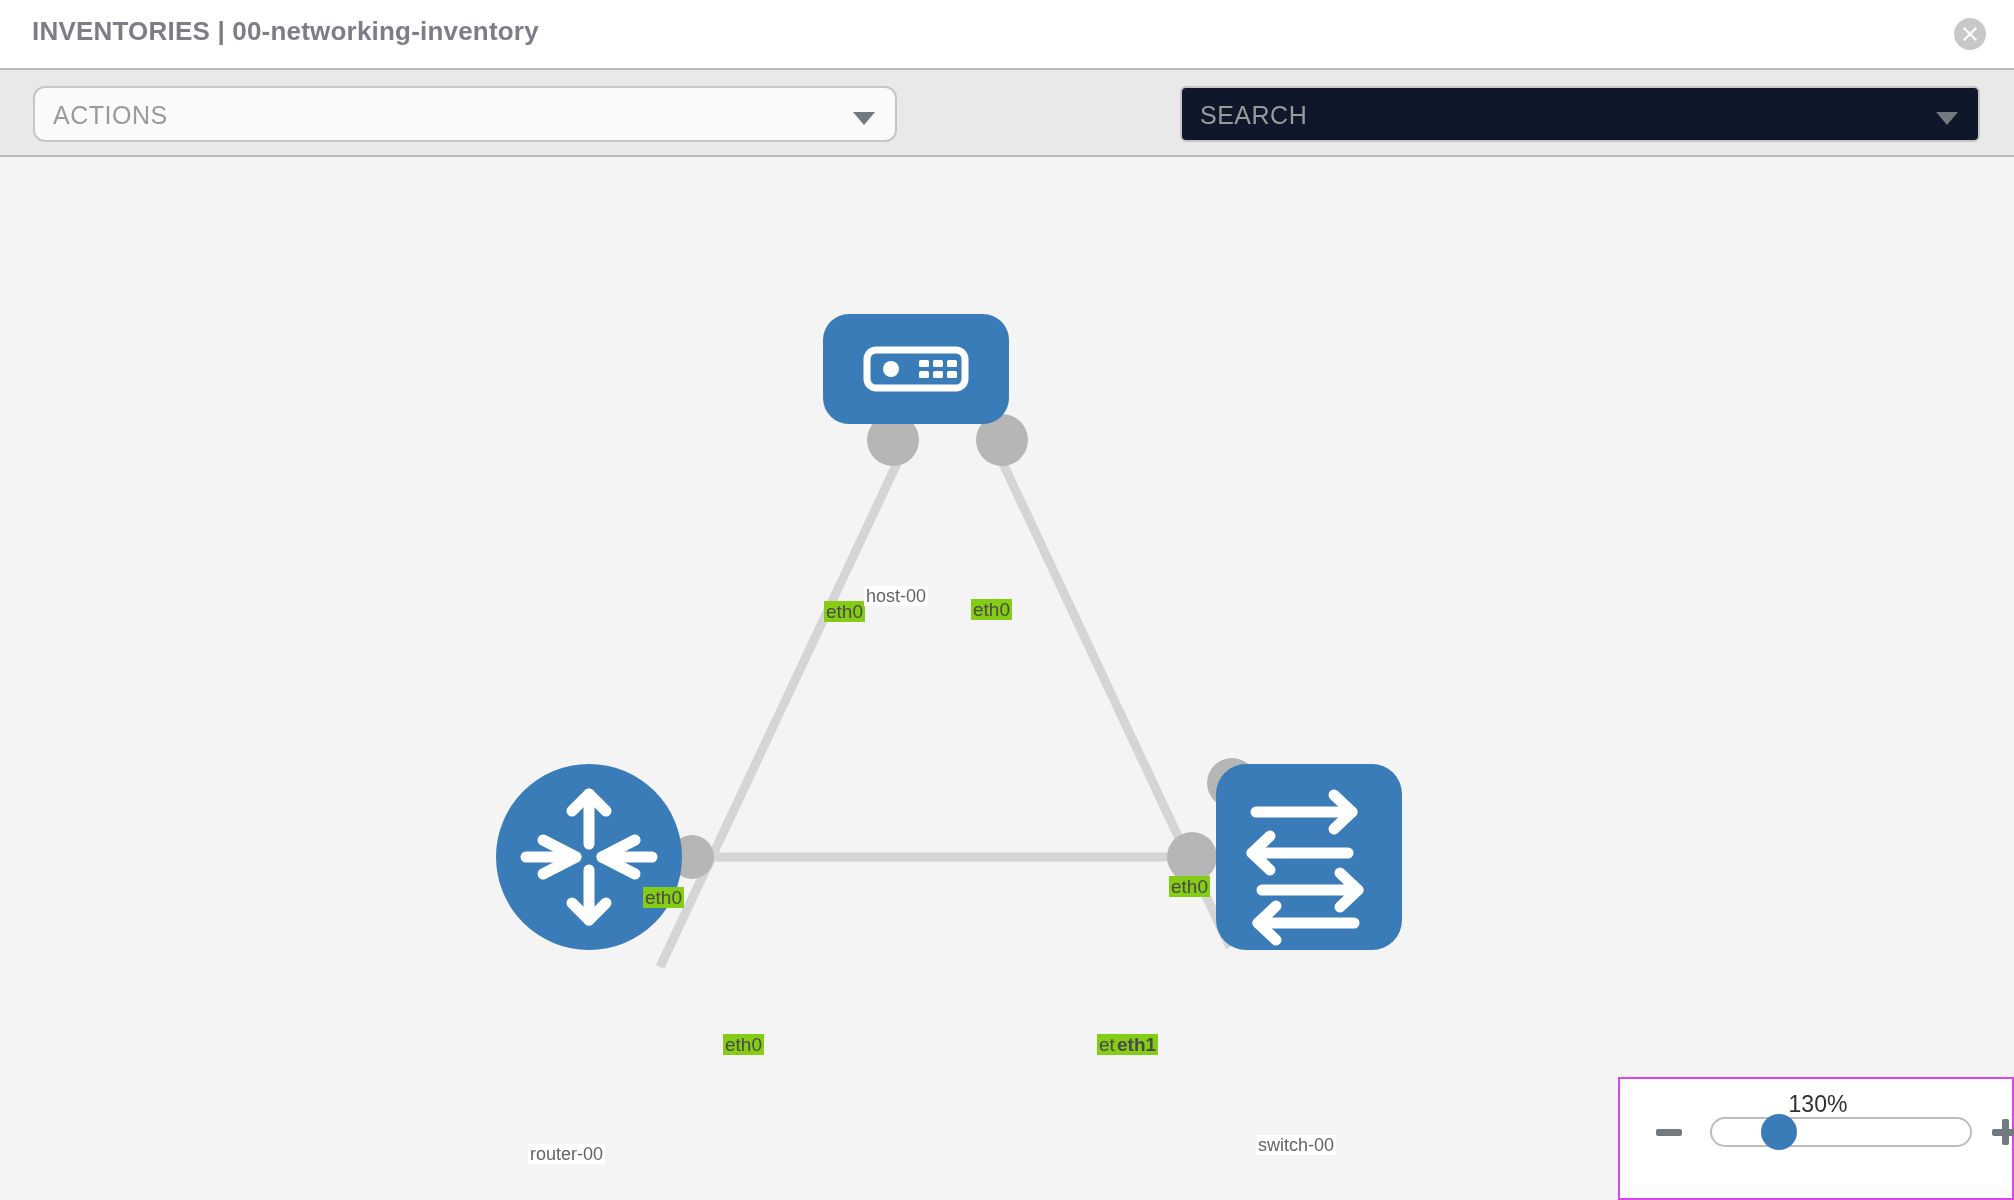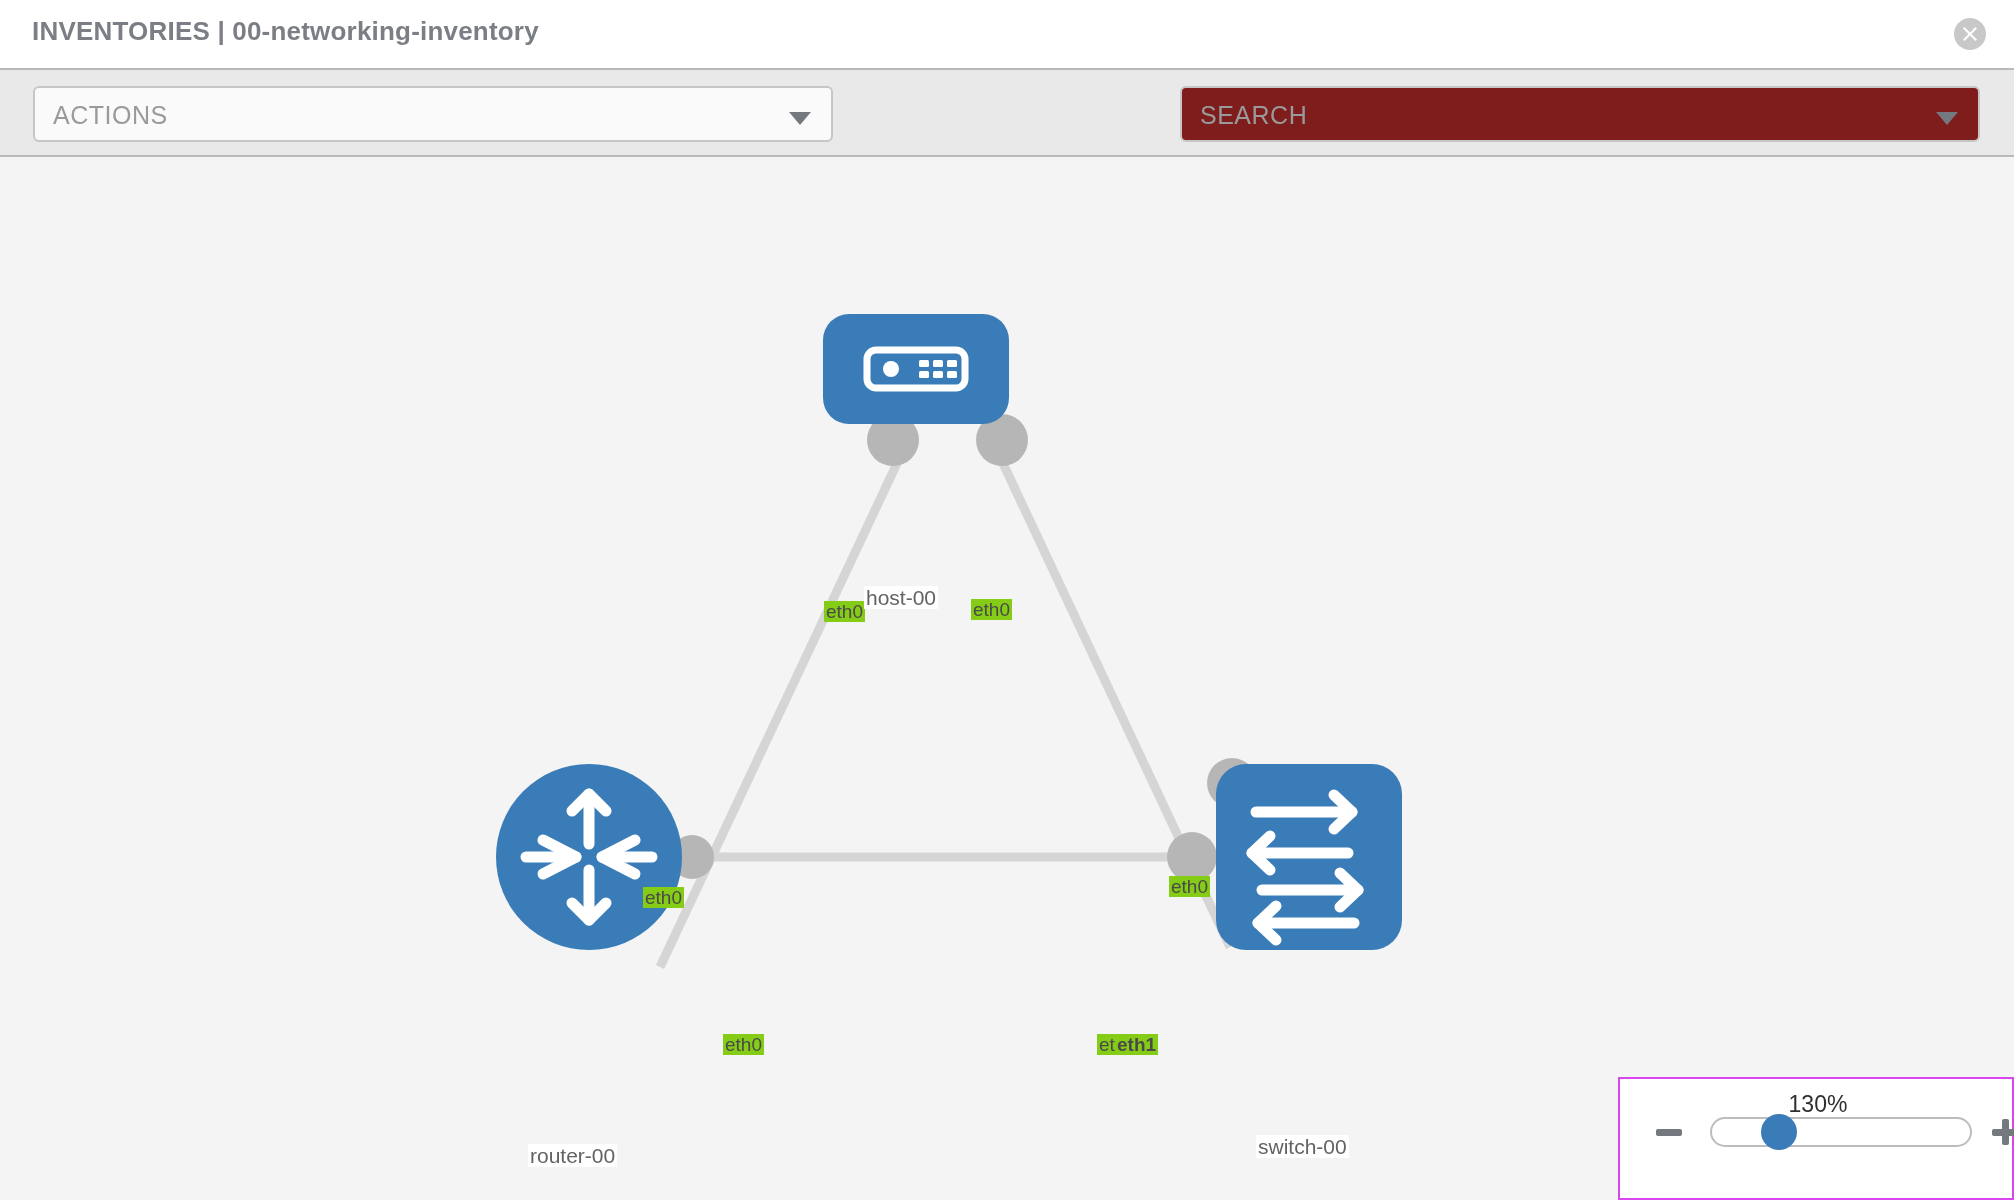--- a/index.html
+++ b/index.html
@@ -56,25 +56,25 @@
     height: 89px;
     background: #e9e9e9;
     border-top: 2px solid #b9b9b9;
     border-bottom: 2px solid #b9b9b9;
     box-sizing: border-box;
   }
   .actions-select {
     position: absolute;
     left: 33px;
     top: 16px;
-    width: 800px;
+    width: 864px;
     height: 56px;
     background: #fafafa;
     border: 2px solid #c6c6c6;
-    border-radius: 6px;
+    border-radius: 12px;
     box-sizing: border-box;
     cursor: pointer;
   }
   .actions-label {
     position: absolute;
     left: 18px;
     top: 13px;
     font-size: 25px;
     color: #9a9a9a;
     letter-spacing: 0.5px;
@@ -97,21 +97,21 @@
     cursor: pointer;
   }
   .tool-icon.wrench { left: 1040px; }
   .tool-icon.key { left: 1110px; }
   .search-box {
     position: absolute;
     left: 1180px;
     top: 16px;
     width: 800px;
     height: 56px;
-    background: #7f1d1d;
+    background: #0f172a;
     border: 2px solid #c6c6c6;
     border-radius: 6px;
     box-sizing: border-box;
     cursor: text;
   }
   .search-label {
     position: absolute;
     left: 18px;
     top: 13px;
     font-size: 25px;
@@ -134,21 +134,21 @@
     left: 0; top: 0;
     width: 2014px;
     height: 1043px;
   }
 
   
   .node-label {
     position: absolute;
     background: #ffffff;
     color: #636363;
-    font-size: 21px;
+    font-size: 18px;
     white-space: nowrap;
     line-height: 1.0;
     padding: 1px 2px;
   }
   .iface-label {
     position: absolute;
     background: #84cc16;
     color: #4a4a4a;
     font-size: 19px;
     white-space: nowrap;

